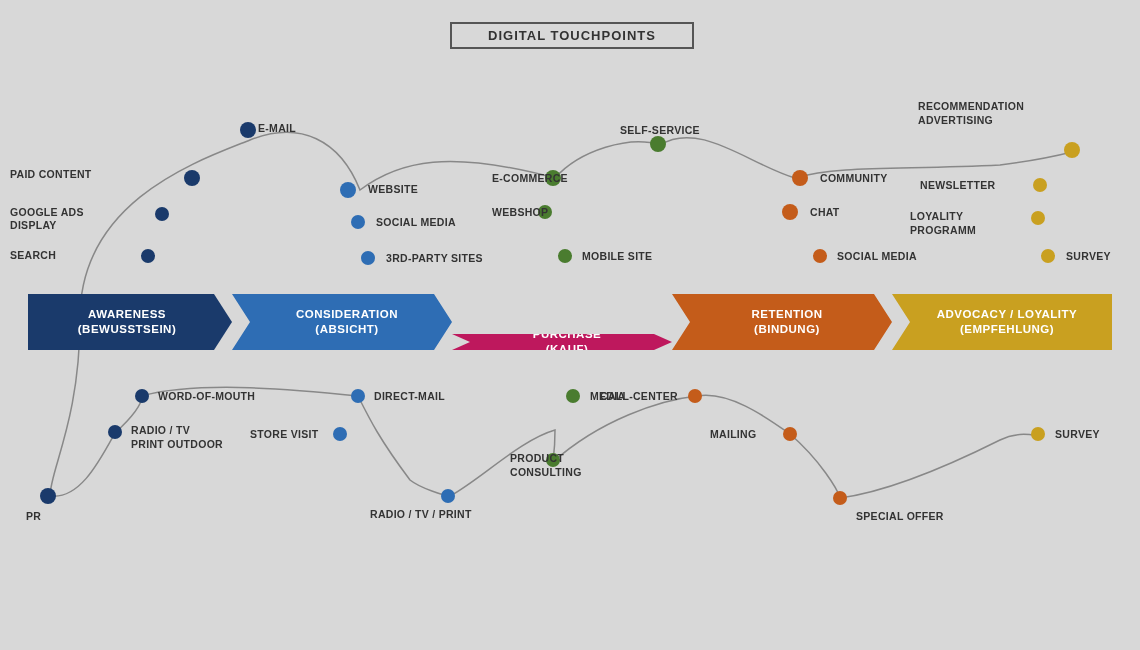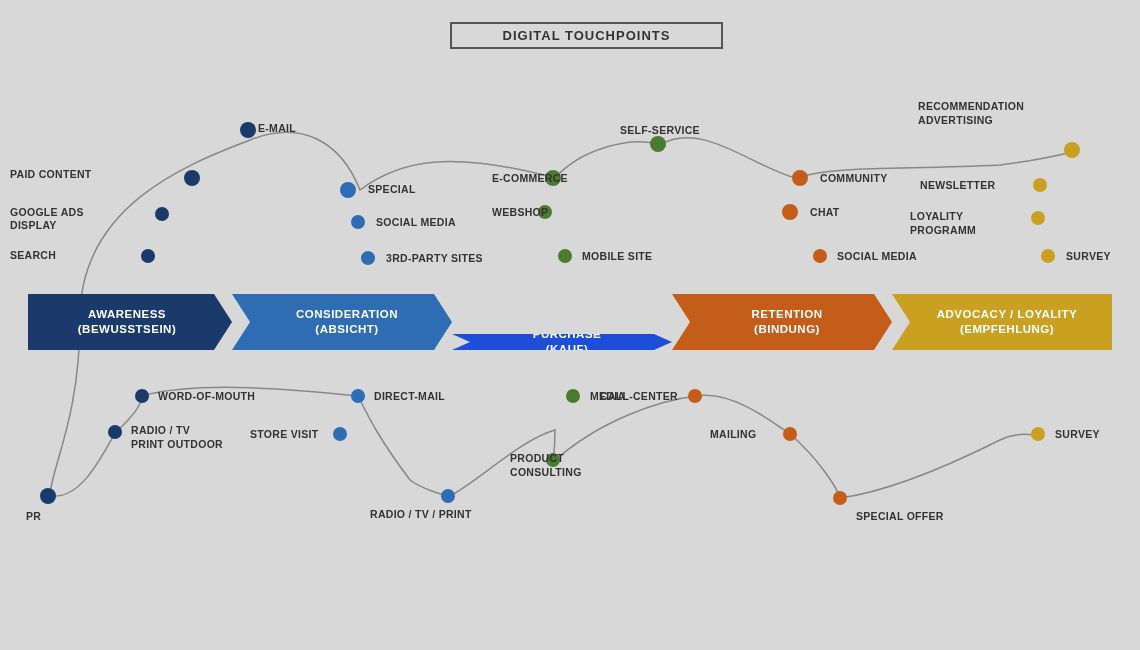--- a/index.html
+++ b/index.html
@@ -89,30 +89,30 @@
 
 <div class="diagram-container">
 
   <svg class="curves-svg">
 
     <path d="M 80,318 C 80,200 200,160 250,140 C 300,120 340,140 360,190 C 400,160 450,150 555,178 C 580,150 630,135 660,145 C 700,120 750,165 795,178 C 840,165 900,170 1000,165 C 1040,160 1060,155 1072,152" fill="none" stroke="#888" stroke-width="1.5"></path>
 
     <path d="M 80,318 C 80,420 50,470 50,496 C 80,500 100,460 115,433 C 140,410 142,400 142,396 C 200,380 300,390 358,396 C 370,420 380,440 410,480 C 420,488 445,496 450,496 C 480,480 520,440 555,430 C 555,450 553,460 553,462 C 600,420 660,400 697,396 C 730,390 770,420 790,434 C 820,460 838,490 840,498 C 900,490 980,450 1000,440 C 1020,430 1035,436 1038,436" fill="none" stroke="#888" stroke-width="1.5"></path>
   </svg>
 
-  <div class="title-box" style="top: 22px; left: 450px; width: 273px; text-align: center;">DIGITAL TOUCHPOINTS</div>
+  <div class="title-box" style="top: 22px; left: 450px; width: 244px; text-align: center;">DIGITAL TOUCHPOINTS</div>
 
   <div class="banner">
     <div class="chevron-item" style="background: #1a3a6b;">
       <span style="text-align:center;">AWARENESS<br>(BEWUSSTSEIN)</span>
     </div>
     <div class="chevron-item" style="background: #2e6db4;">
       <span style="text-align:center;">CONSIDERATION<br>(ABSICHT)</span>
     </div>
-    <div class="chevron-item" style="background: #1d4ed8; margin-top: 40px;">
+    <div class="chevron-item" style="background: #be185d; margin-top: 40px;">
       <span style="text-align:center;">PURCHASE<br>(KAUF)</span>
     </div>
     <div class="chevron-item" style="background: #c45c1a;">
       <span style="text-align:center;">RETENTION<br>(BINDUNG)</span>
     </div>
     <div class="chevron-item" style="background: #c9a020;">
       <span style="text-align:center;">ADVOCACY / LOYALITY<br>(EMPFEHLUNG)</span>
     </div>
   </div>
 
@@ -122,21 +122,21 @@
   <div class="dot" style="left:192px;top:178px;width:16px;height:16px;background:#1a3a6b;"></div>
   <div class="label" style="left:10px;top:168px;">PAID CONTENT</div>
 
   <div class="dot" style="left:162px;top:214px;width:14px;height:14px;background:#1a3a6b;"></div>
   <div class="label" style="left:10px;top:206px;line-height:1.2;">GOOGLE ADS<br>DISPLAY</div>
 
   <div class="dot" style="left:148px;top:256px;width:14px;height:14px;background:#1a3a6b;"></div>
   <div class="label" style="left:10px;top:249px;">SEARCH</div>
 
   <div class="dot" style="left:348px;top:190px;width:16px;height:16px;background:#2e6db4;"></div>
-  <div class="label" style="left:368px;top:183px;">SPECIAL</div>
+  <div class="label" style="left:368px;top:183px;">WEBSITE</div>
 
   <div class="dot" style="left:358px;top:222px;width:14px;height:14px;background:#2e6db4;"></div>
   <div class="label" style="left:376px;top:216px;">SOCIAL MEDIA</div>
 
   <div class="dot" style="left:368px;top:258px;width:14px;height:14px;background:#2e6db4;"></div>
   <div class="label" style="left:386px;top:252px;">3RD-PARTY SITES</div>
 
   <div class="dot" style="left:553px;top:178px;width:16px;height:16px;background:#4a7c2f;"></div>
   <div class="label" style="left:492px;top:172px;">E-COMMERCE</div>
 

